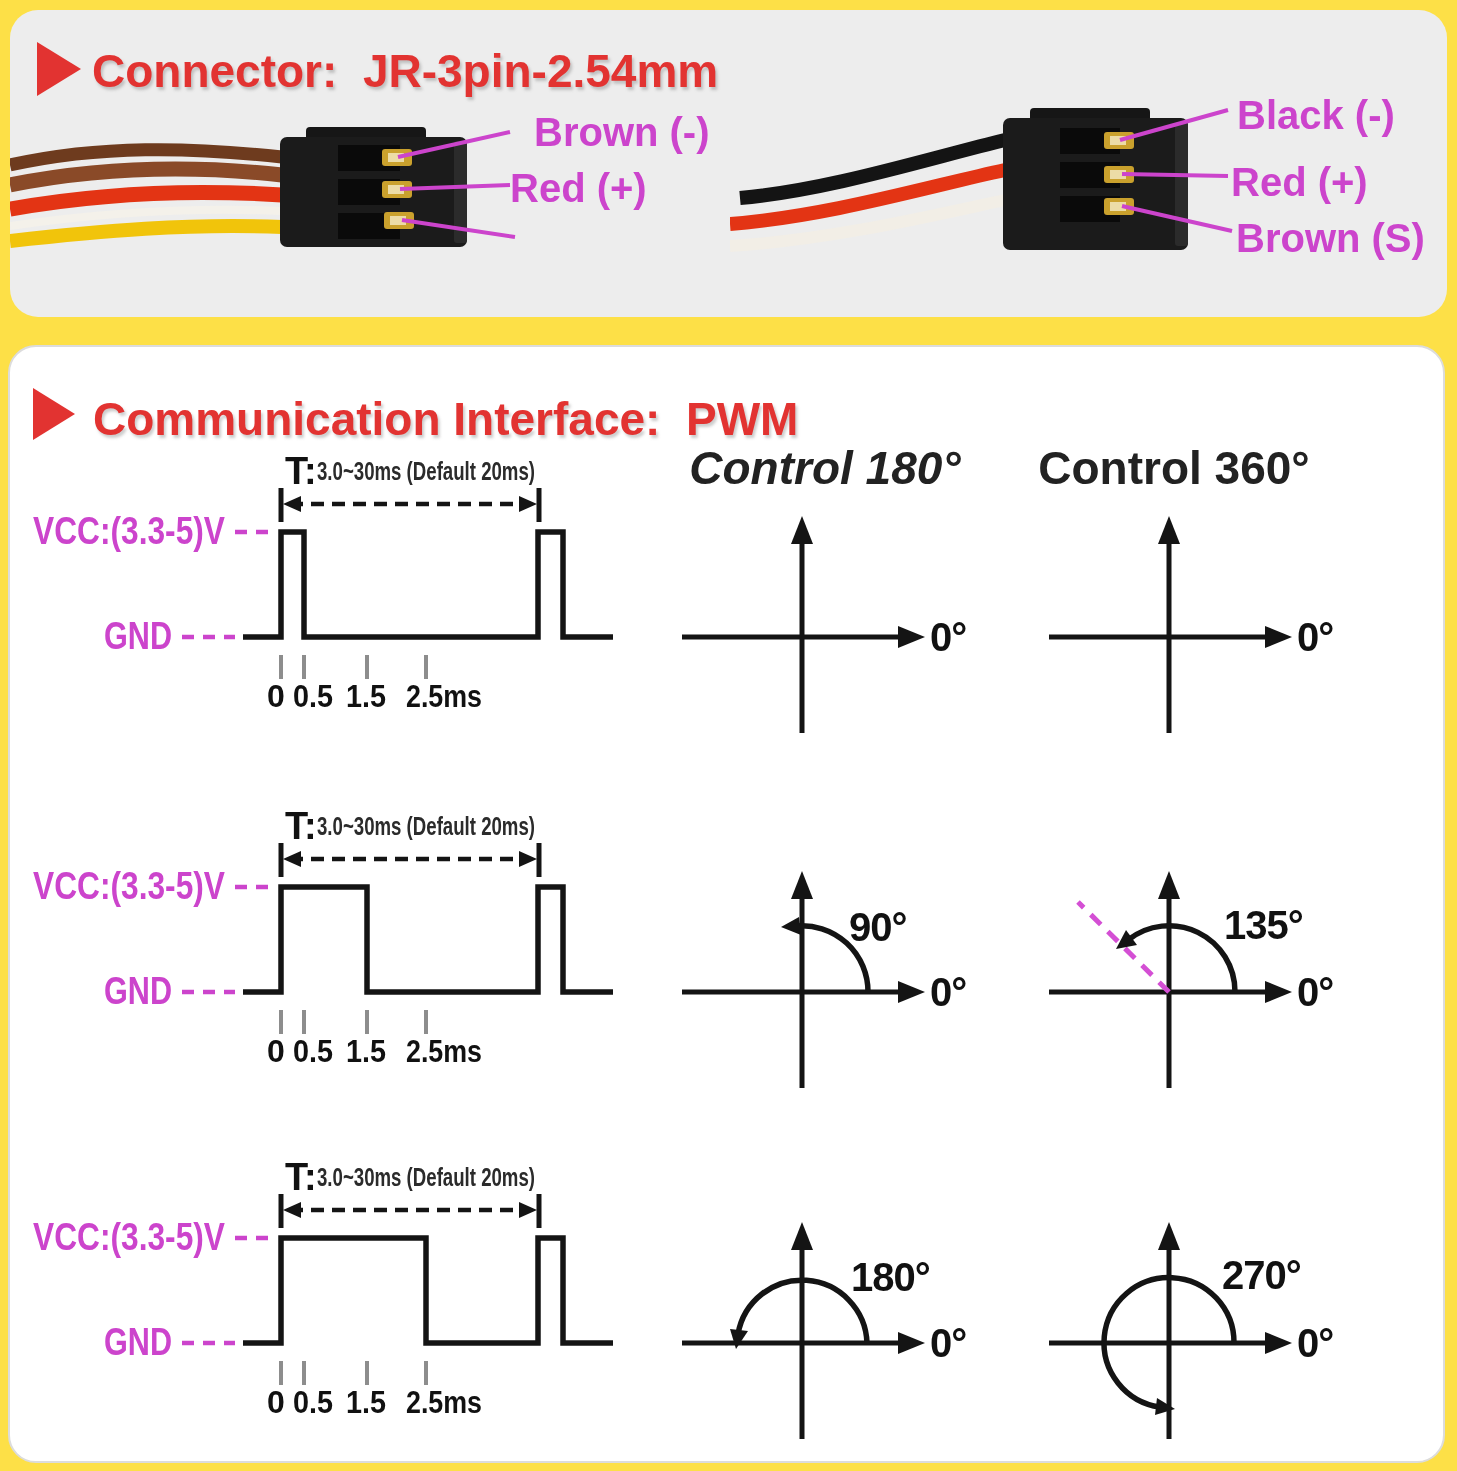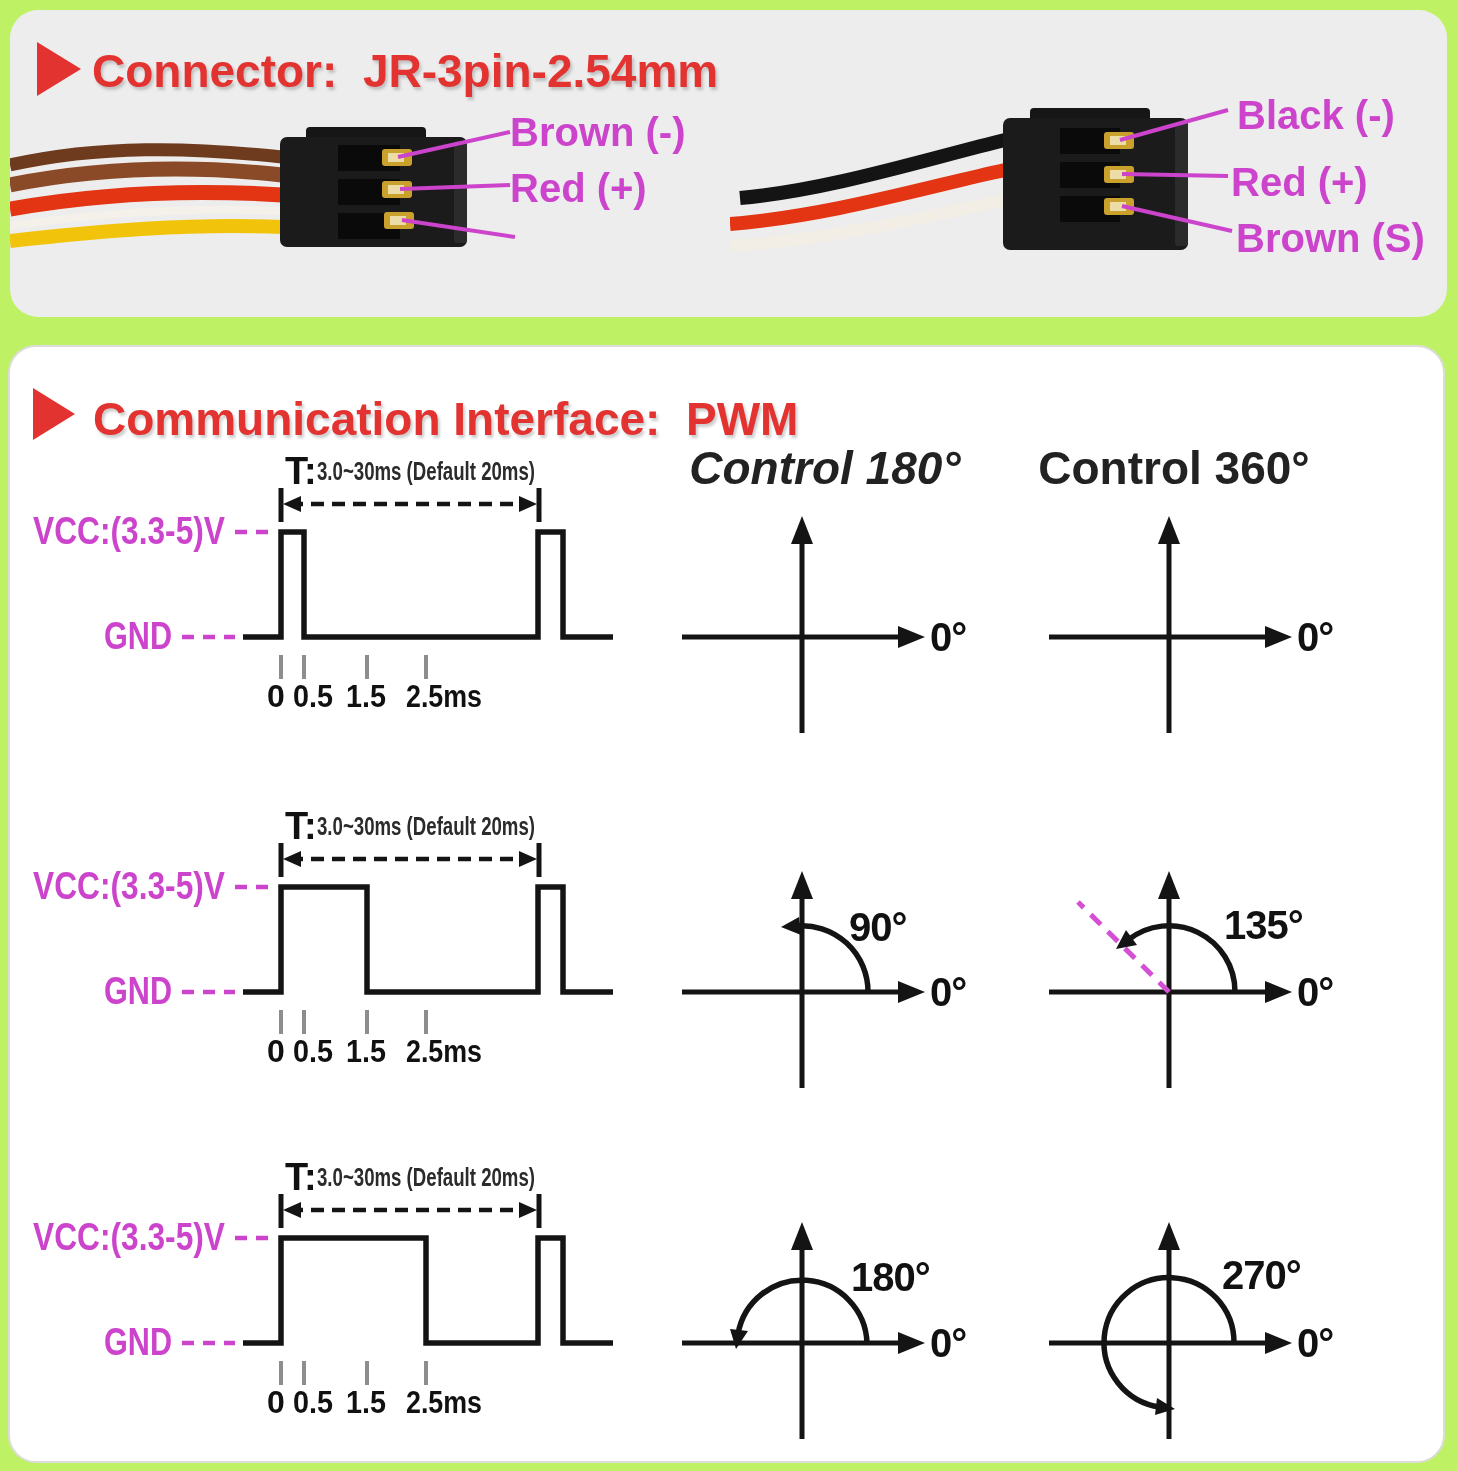--- a/index.html
+++ b/index.html
@@ -1,16 +1,16 @@
 <!DOCTYPE html>
 <html><head>
 <meta charset="utf-8">
 <style>
   html,body{margin:0;padding:0;background:#fff;}
-  .stage{position:relative;width:1457px;height:1471px;background:#bef264;overflow:hidden;
+  .stage{position:relative;width:1457px;height:1471px;background:#fde047;overflow:hidden;
          font-family:"Liberation Sans",sans-serif;}
   .abs{position:absolute;}
   .panel-top{position:absolute;left:10px;top:10px;width:1437px;height:307px;
              background:#ededed;border-radius:28px;}
   .panel-bottom{position:absolute;left:8px;top:345px;width:1437px;height:1118px;
                 background:#ffffff;border:2px solid #dcdcdc;border-radius:28px;box-sizing:border-box;}
   .tri{position:absolute;width:44px;height:54px;background:#e23331;
        clip-path:polygon(0 0,100% 50%,0 100%);
        filter:drop-shadow(3px 4px 2px rgba(90,90,90,.45));}
   .title{position:absolute;color:#e23331;font:700 46px "Liberation Sans",sans-serif;
@@ -68,21 +68,21 @@
         <rect x="378" y="100" width="16" height="9" fill="#ecdca6"></rect>
       <rect x="374" y="127" width="30" height="17" rx="3" fill="#caa12d"></rect>
         <rect x="380" y="131" width="16" height="9" fill="#ecdca6"></rect>
     </g>
     <g>
       <path class="callout" d="M 388 72 L 500 47"></path>
       <path class="callout" d="M 390 104 L 500 100"></path>
       <path class="callout" d="M 392 135 L 505 152"></path>
     </g>
   </svg>
-  <span class="pin-label" style="left:510px;top:110px;">Brown (-)</span>
+  <span class="pin-label" style="left:534px;top:110px;">Brown (-)</span>
   <span class="pin-label" style="left:510px;top:166px;">Red (+)</span>
 
   <svg class="abs" style="left:730px;top:78px;" width="727" height="230" viewBox="0 0 727 230">
     <g>
       <path d="M 10 120 C 100 112 200 80 275 62" stroke="#141414" stroke-width="14" fill="none"></path>
       <path d="M 0 146 C 100 138 200 108 275 92" stroke="#e33414" stroke-width="14" fill="none"></path>
       <path d="M 0 168 C 100 162 200 138 275 122" stroke="#f2eee6" stroke-width="12" fill="none"></path>
     </g>
     <g>
       <rect x="300" y="30" width="120" height="16" rx="4" fill="#161616"></rect>

